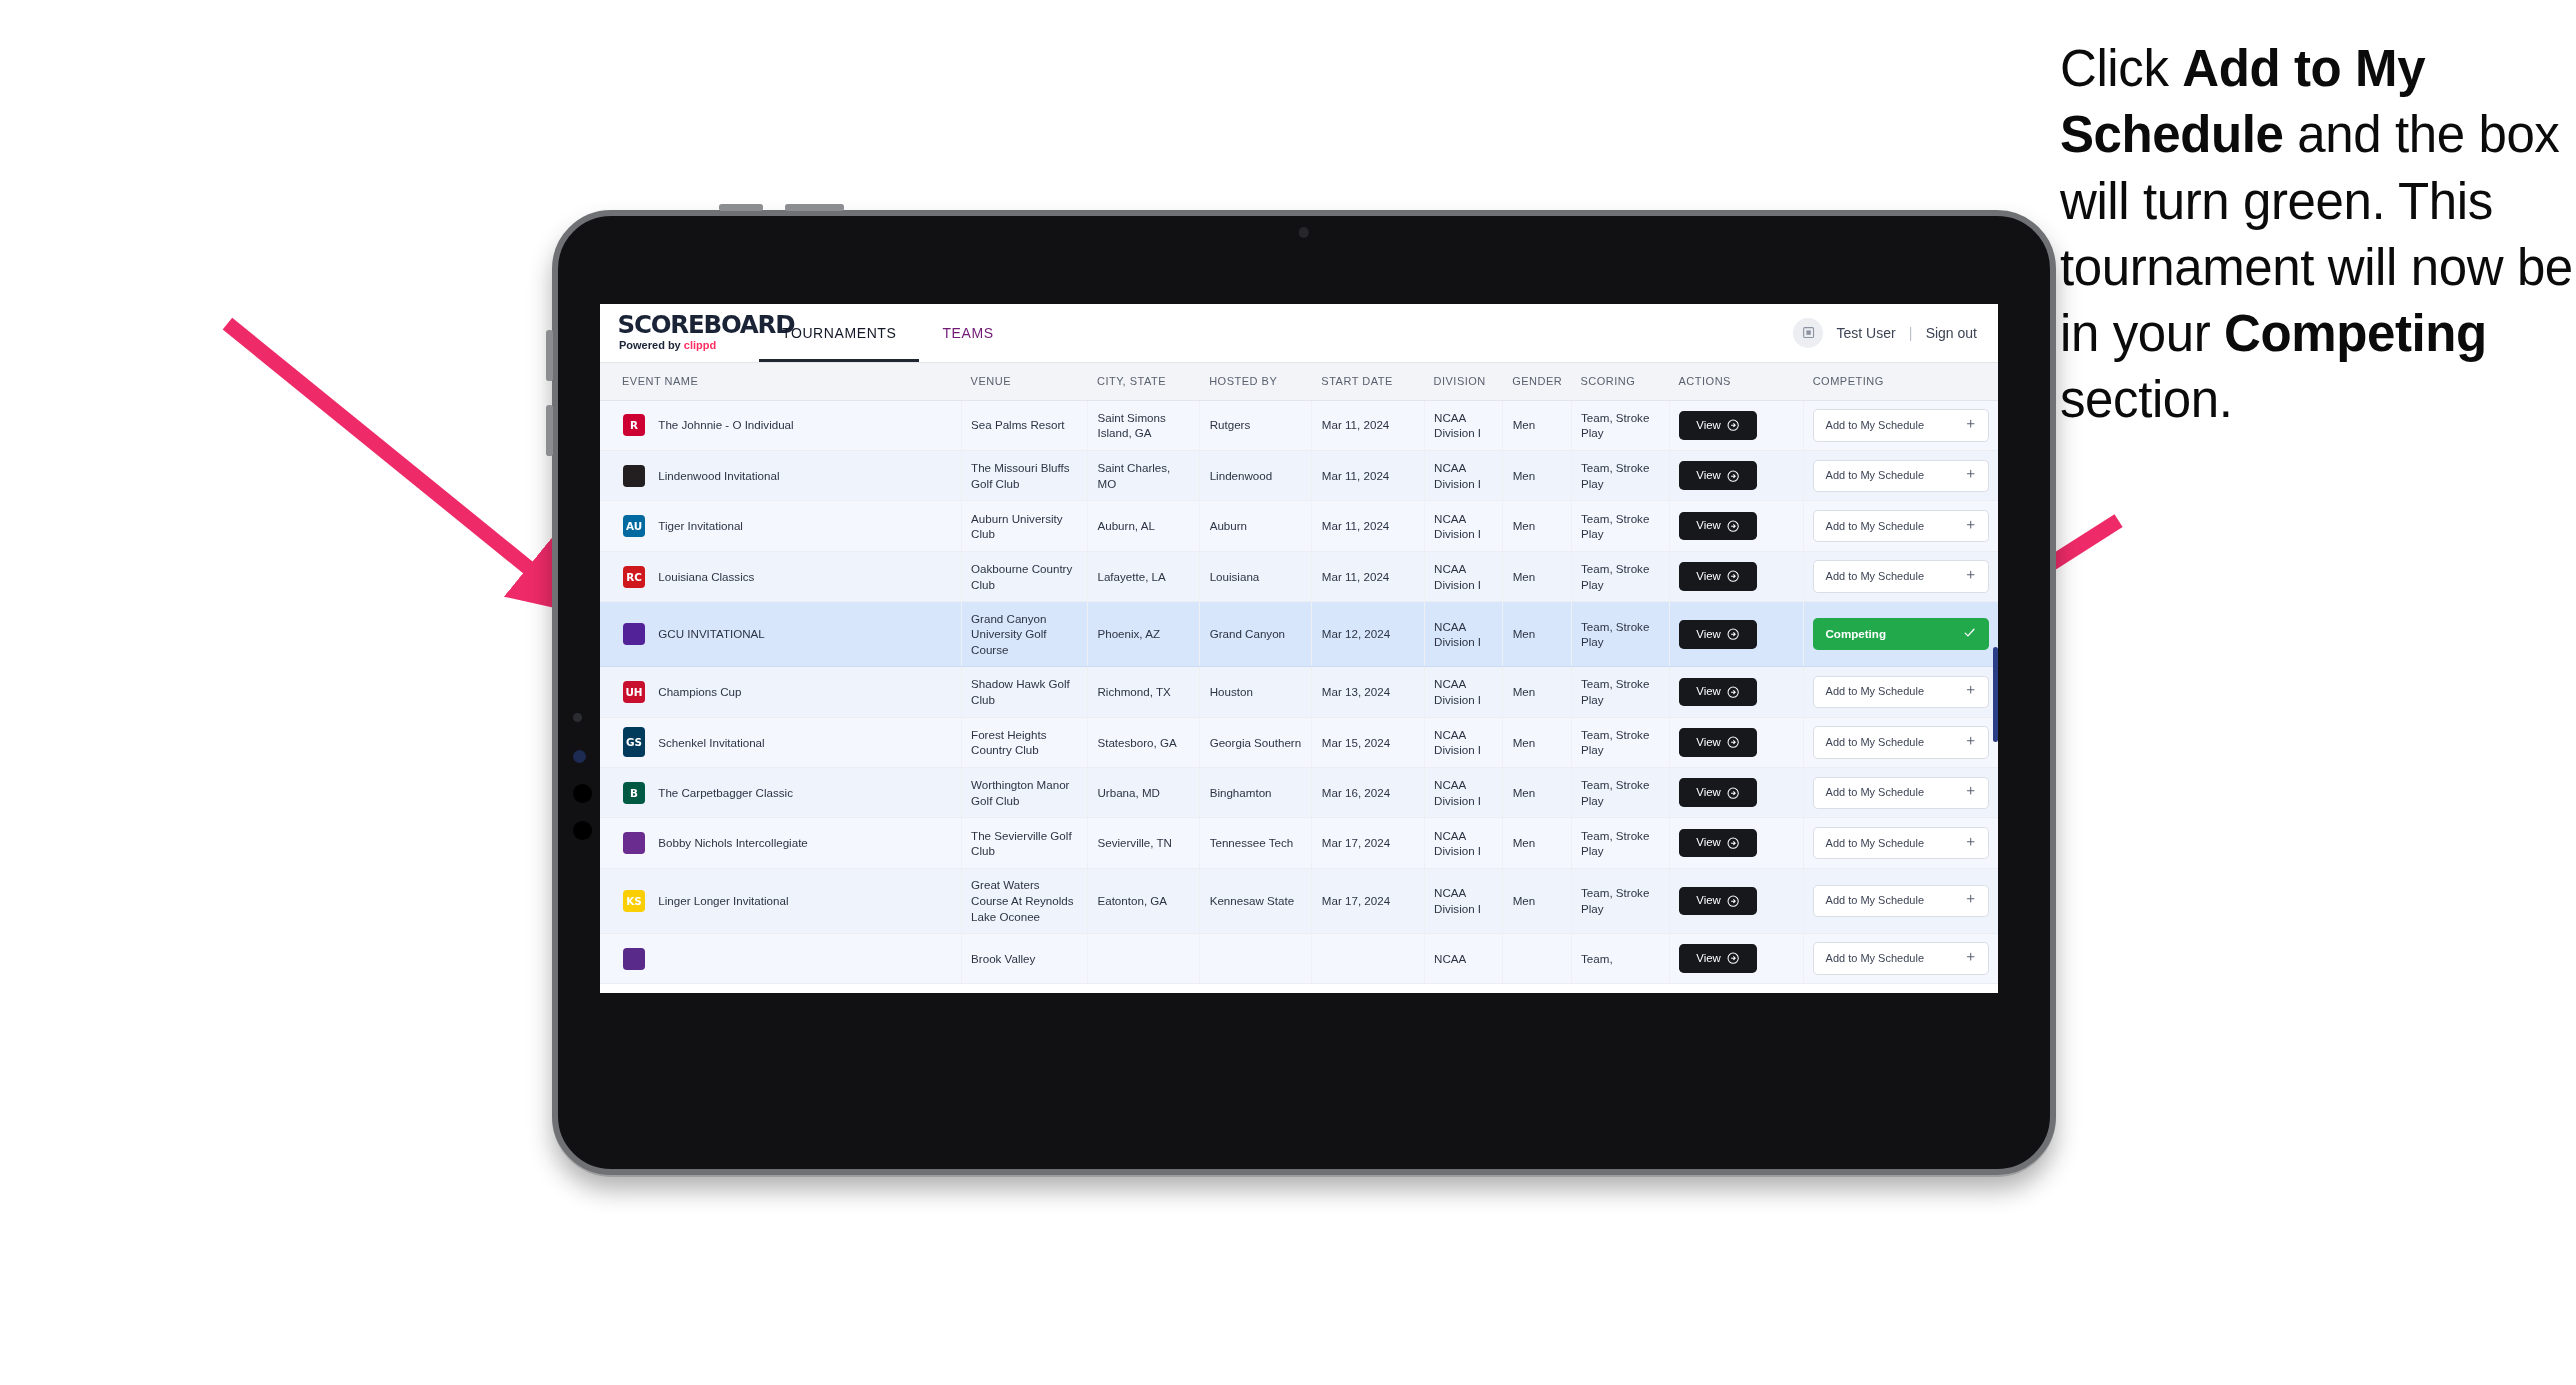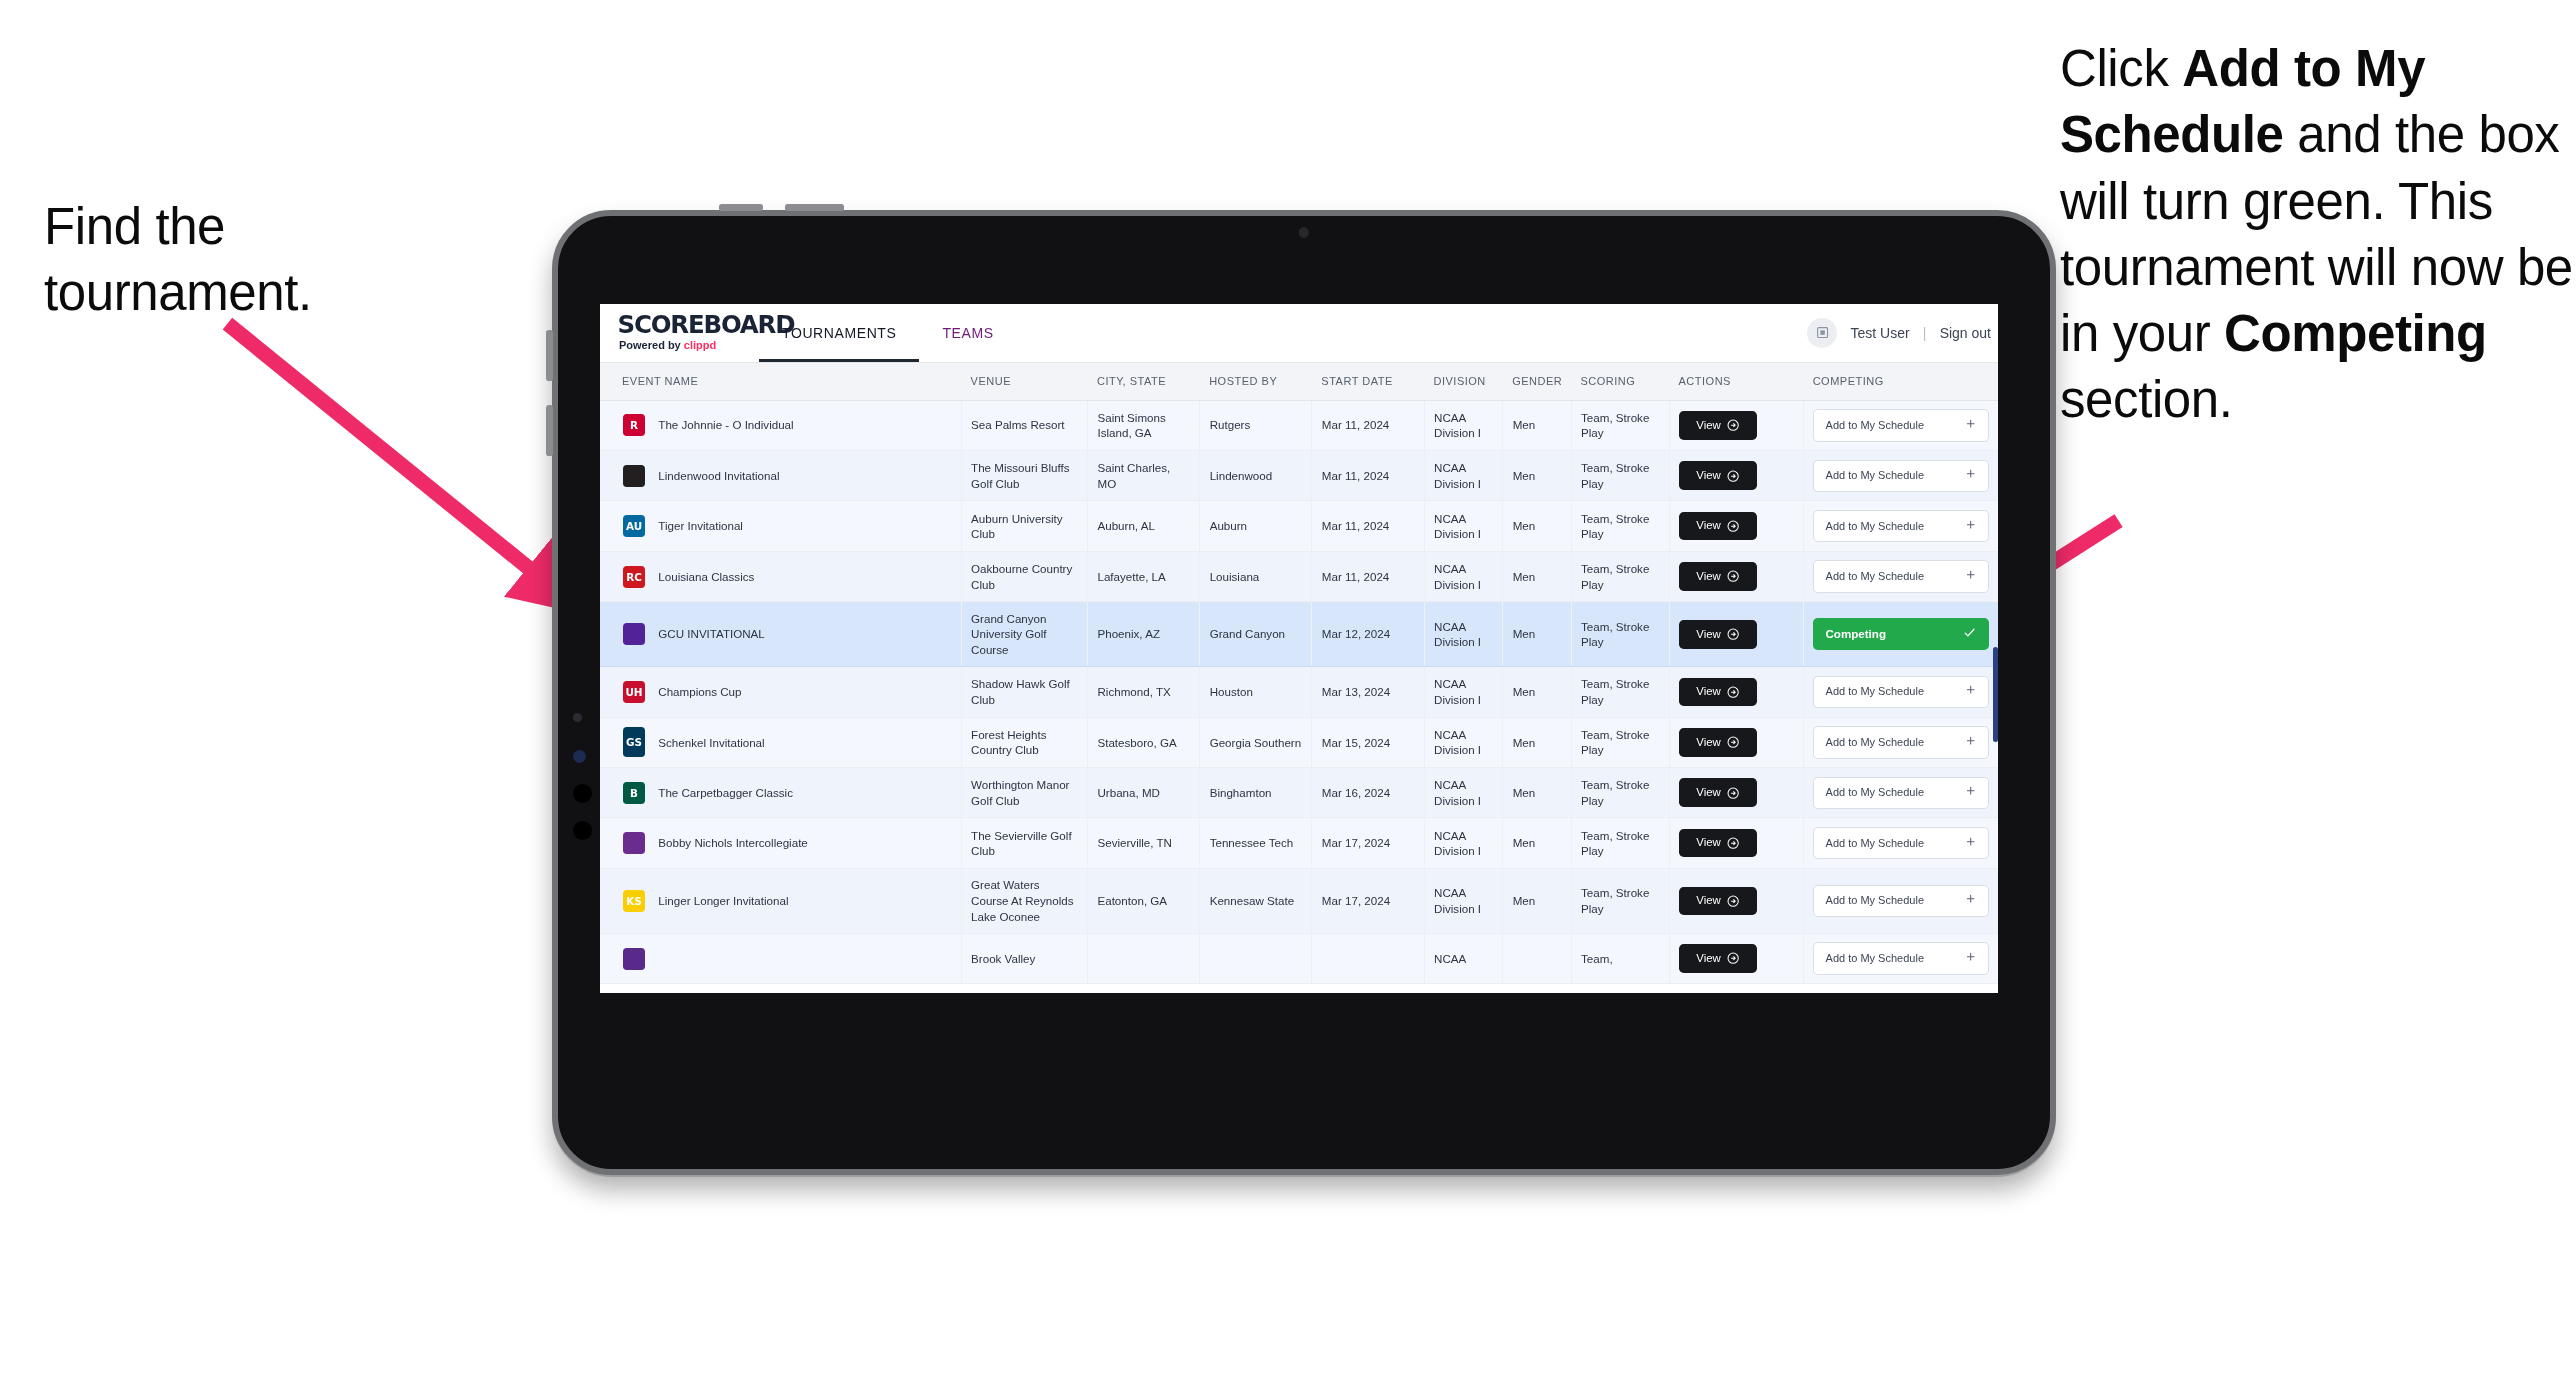--- a/index.html
+++ b/index.html
@@ -52,21 +52,21 @@
   .brand .tag em { font-style:normal; color:#ff2d62; font-weight:800; }
 
   .tabs { display:flex; align-items:stretch; }
   .tab { display:flex; align-items:center; padding:0 23px; font-size:14px;
          letter-spacing:0.6px; color:#701a75; position:relative; cursor:pointer; }
   .tab.active { color:#121826; }
   .tab.active:after { content:""; position:absolute; left:0; right:0; bottom:0;
                       height:3.3px; background:#1f2733; }
 
   .appbar-right { margin-left:auto; display:flex; align-items:center;
-                  gap:13.2px; padding-right:7px; font-size:14px; color:#3c4455; }
+                  gap:13.2px; padding-right:21px; font-size:14px; color:#3c4455; }
   .avatar { width:30px; height:30px; border-radius:50%; background:#eceef2;
             display:flex; align-items:center; justify-content:center; }
   .avatar svg { width:13.2px; height:13.2px; }
   .divider-v { color:#b9bec8; }
   .signout { cursor:pointer; }
 
   
   .tablewrap { height:630px; overflow:hidden; position:relative; }
   table { width:100%; border-collapse:collapse; table-layout:fixed; }
   thead th { background:#f3f4f7; color:#58606f; font-size:11px; font-weight:400;
@@ -109,21 +109,20 @@
                 border-radius:4.7px; padding:7.6px 12.3px; cursor:pointer; }
 
   .vscroll { position:absolute; right:0; top:284px; width:4.7px; height:95px;
              background:#2b3f86; border-radius:2.8px; }
 </style>
 </head>
 <body>
 
 <div class="stage">
 
-  <div class="annot" id="annot-left">Find the tournament.</div>
 
   <div class="annot" id="annot-right"><span>Click </span><b>Add to My Schedule</b><span> and the box will turn green. This tournament will now be in your </span><b>Competing</b><span> section.</span></div>
 
   <svg class="arrow" style="left:218px; top:312px;" width="397" height="322" viewBox="0 0 420 340">
     <defs>
       <marker id="ah1" markerWidth="5" markerHeight="5" refX="2.2" refY="2.5" orient="auto">
         <path d="M0,0 L5,2.5 L0,5 z" fill="#ee2b68"></path>
       </marker>
     </defs>
     <line x1="10" y1="12" x2="355" y2="292" stroke="#ee2b68" stroke-width="16" marker-end="url(#ah1)"></line>

